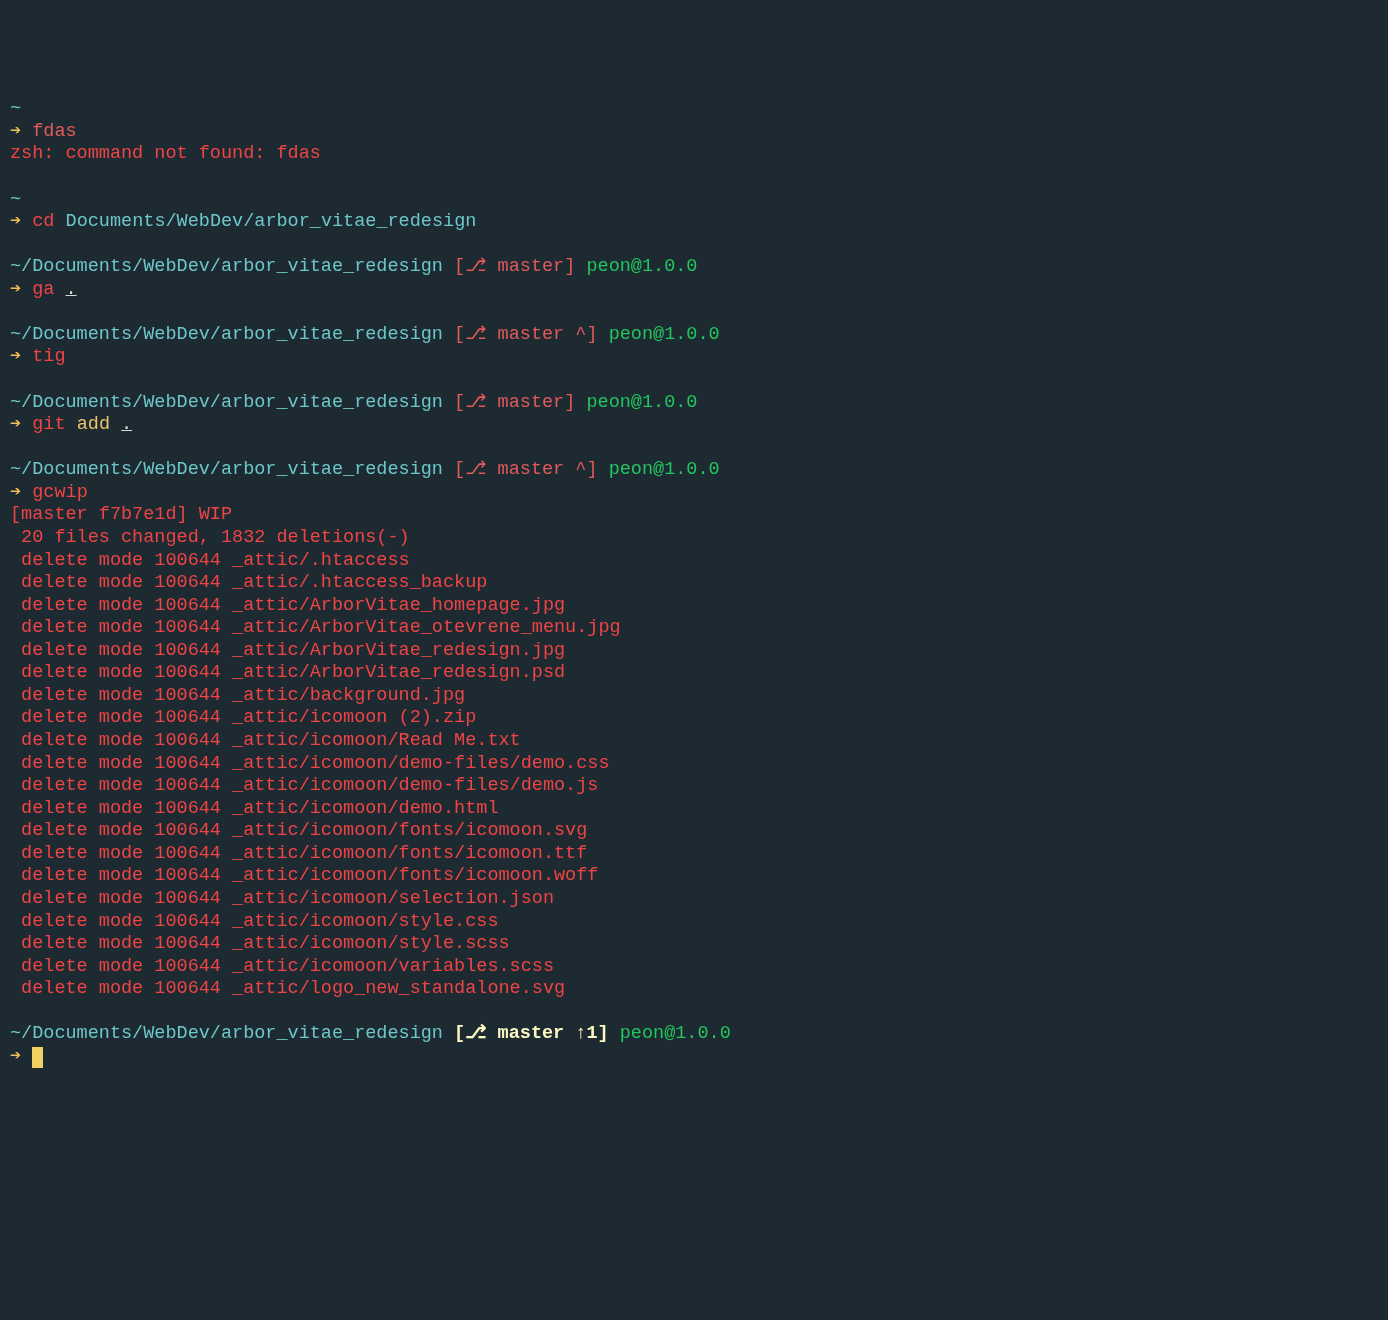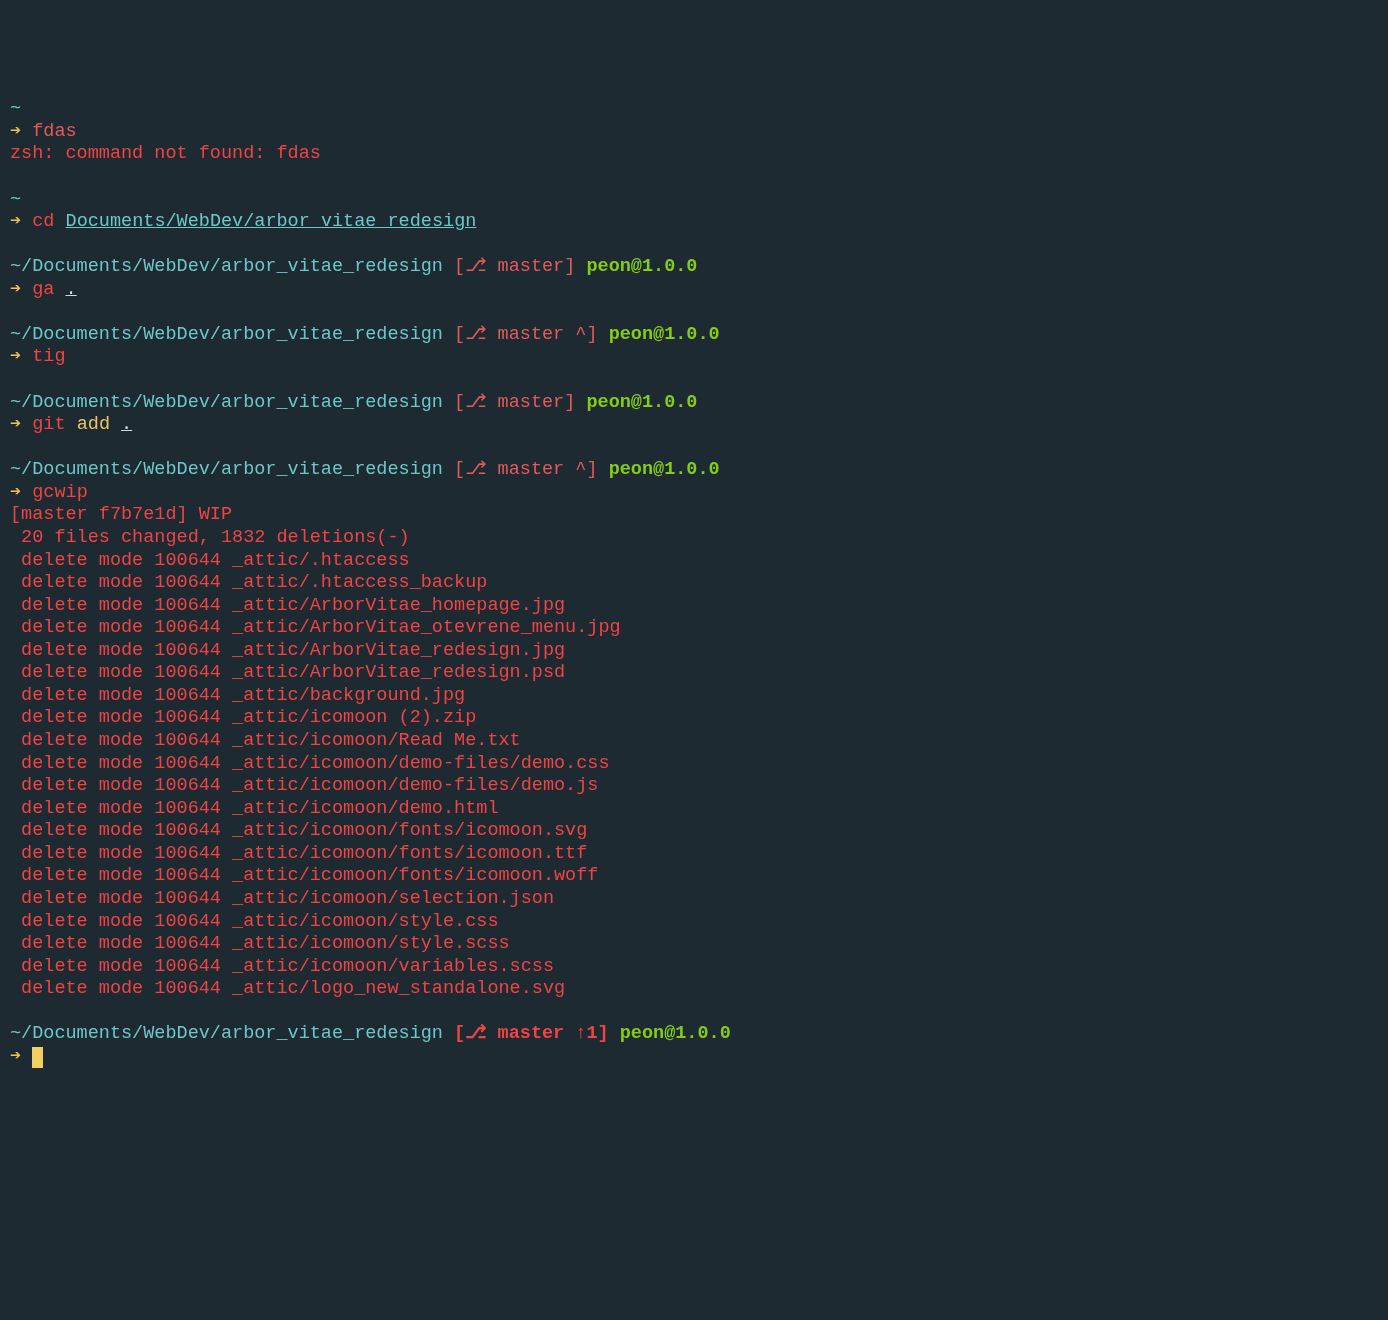--- a/index.html
+++ b/index.html
@@ -12,24 +12,24 @@
     line-height: 1.22;
     white-space: pre;
     width: 1388px;
     height: 1320px;
     box-sizing: border-box;
   }
   .cyan { color: #6cc7c9; }
   .arrow { color: #f0c056; }
   .red-bold { color: #e35a5a; font-weight: normal; }
   .yellow { color: #e9c46a; text-align: center; }
-  .yellow-bold { color: #ef4444; font-weight: bold; }
-  .grey { color: #84cc16; font-weight: bold; }
+  .yellow-bold { color: #fef9c3; font-weight: bold; }
+  .grey { color: #22c55e; }
   .white { color: #ef4444; }
-  .link { color: #6cc7c9; text-decoration: underline; }
+  .link { color: #6cc7c9; }
   .link-dot { color: #d4d9d6; text-decoration: underline; }
   .cursor {
     display: inline-block;
     width: 0.6em;
     height: 1.1em;
     background: #f0d060;
     vertical-align: text-bottom;
     margin-bottom: -0.05em;
   }
   .line { min-height: 1.22em; }

